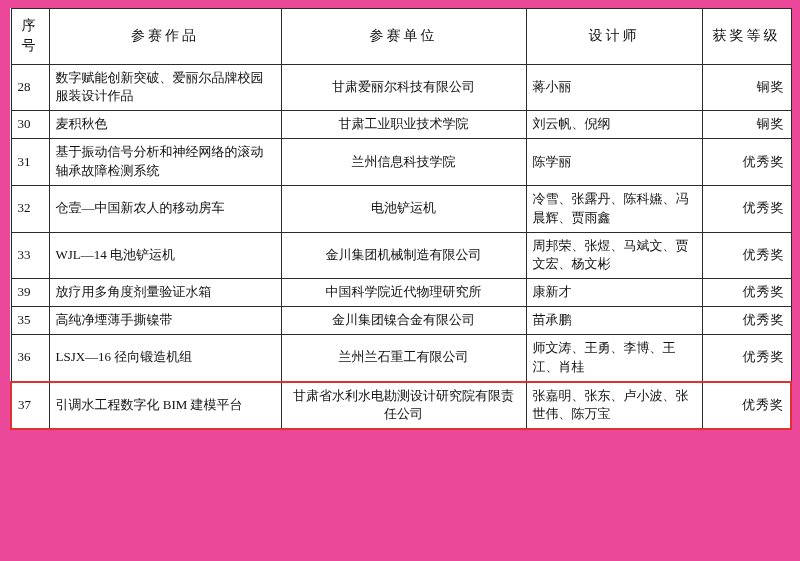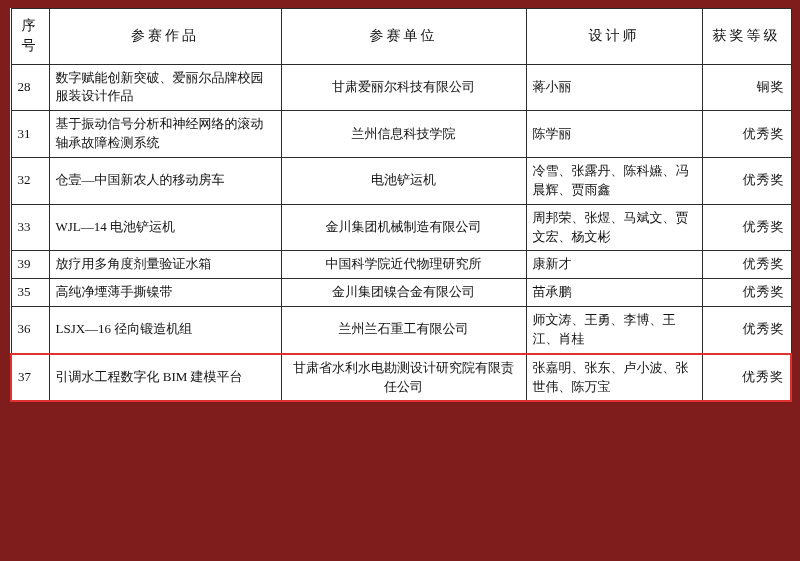--- a/index.html
+++ b/index.html
@@ -11,21 +11,21 @@
     width: 800px;
     height: 561px;
     font-family: "Liberation Serif", "DejaVu Serif", serif;
     color: #111111;
     overflow: hidden;
   }
   #page {
     position: relative;
     width: 800px;
     height: 561px;
-    background: #7f1d1d;
+    background: #ec4899;
     box-sizing: border-box;
     padding: 8px 10px 6px 10px;
   }
   table.award-table {
     border-collapse: collapse;
     width: 780px;
     table-layout: fixed;
     background: #ffffff;
   }
   table.award-table th,
@@ -105,20 +105,27 @@
     </thead>
     <tbody id="table-body">
         <tr>
           <td class="no">28</td>
           <td class="work">数字赋能创新突破、爱丽尔品牌校园服装设计作品</td>
           <td class="unit">甘肃爱丽尔科技有限公司</td>
           <td class="designer">蒋小丽</td>
           <td class="level">铜奖</td>
         </tr>
         <tr>
+          <td class="no">30</td>
+          <td class="work">麦积秋色</td>
+          <td class="unit">甘肃工业职业技术学院</td>
+          <td class="designer">刘云帆、倪纲</td>
+          <td class="level">铜奖</td>
+        </tr>
+        <tr>
           <td class="no">31</td>
           <td class="work">基于振动信号分析和神经网络的滚动轴承故障检测系统</td>
           <td class="unit">兰州信息科技学院</td>
           <td class="designer">陈学丽</td>
           <td class="level">优秀奖</td>
         </tr>
         <tr>
           <td class="no">32</td>
           <td class="work">仓壹—中国新农人的移动房车</td>
           <td class="unit">电池铲运机</td>

